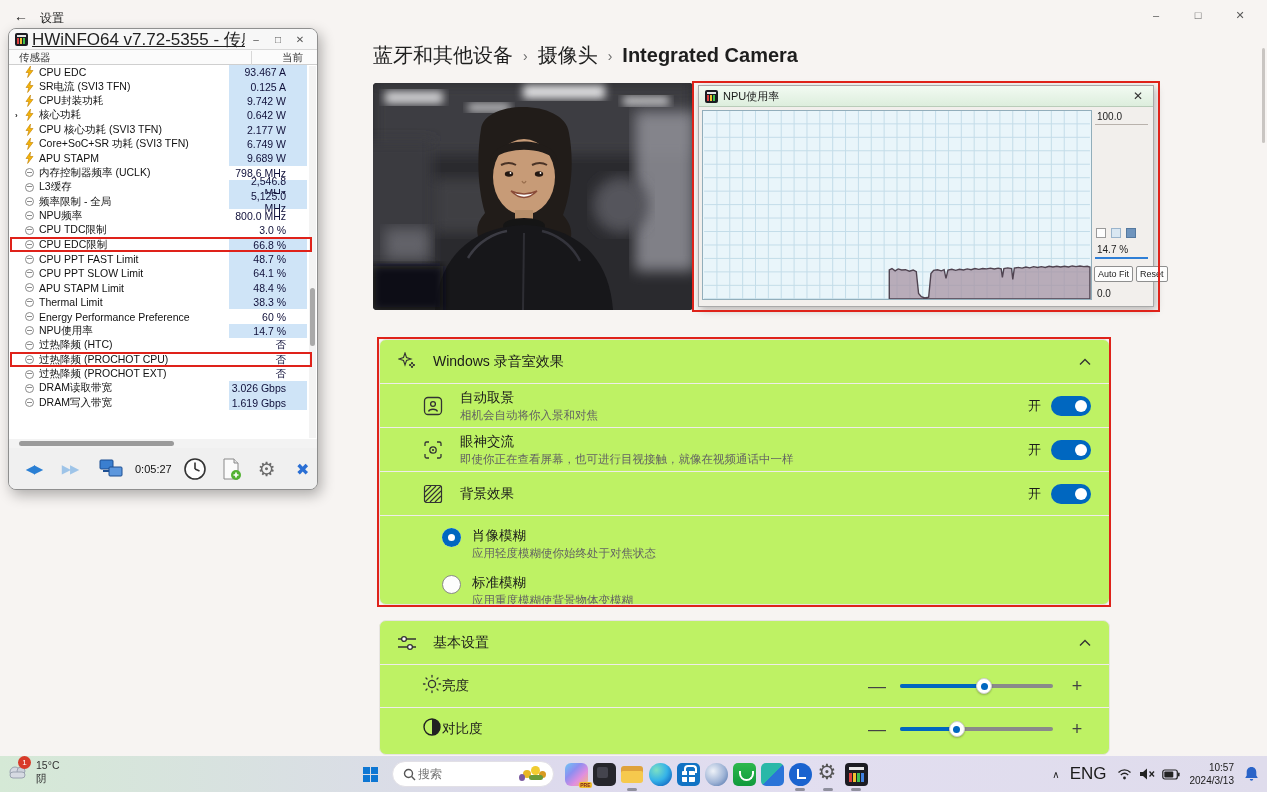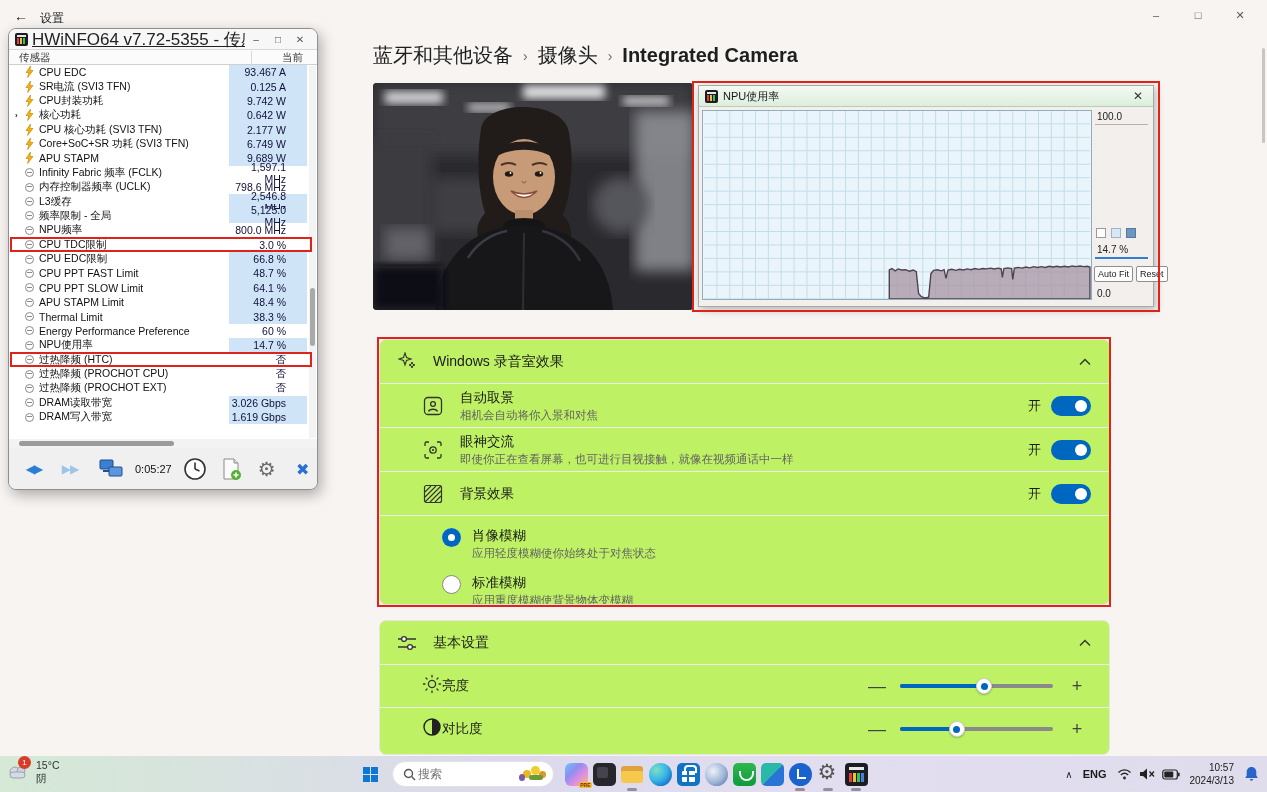--- a/index.html
+++ b/index.html
@@ -149,21 +149,21 @@
   .app-teal { border-radius:5px; background:linear-gradient(135deg,#2ab8a8 50%,#2a74d8 50%); }
   .app-clock { border-radius:50%; background:#1a63cf; }
   .app-clock::after { content:""; position:absolute; left:8px; top:6px; width:7px; height:8px; border-left:2px solid #fff; border-bottom:2px solid #fff; }
   .app-gear-t::after { content:"⚙"; font-size:21px; color:#555; position:absolute; left:1px; top:-3px; }
   .app-hwinfo { border-radius:4px; background:#1c1c22; }
   .app-hwinfo::before { content:""; position:absolute; left:4px; top:4px; width:15px; height:3px; background:#e8e8e8; }
   .app-hwinfo::after { content:""; position:absolute; left:4px; bottom:4px; width:15px; height:9px;
      background:linear-gradient(90deg,#e04040 0 3px,transparent 3px 4px,#f0c030 4px 7px,transparent 7px 8px,#40c050 8px 11px,transparent 11px 12px,#4080e0 12px 15px); }
   .tray { position:absolute; right:8px; top:0; height:36px; display:flex; align-items:center; gap:10px; }
   .tray .chevup { font-size:10px; color:#222; cursor:pointer; }
-  .tray .lang { font-size:11px; color:#1a1a1a; cursor:pointer;font-weight:bold; }
+  .tray .lang { font-size:17px; color:#1a1a1a; cursor:pointer; }
   .tray-icons { display:flex; gap:7px; align-items:center; cursor:pointer; }
   .clock-block { text-align:right; font-size:10px; color:#1a1a1a; line-height:1.3; cursor:pointer; }
 </style>
 </head>
 <body>
 
 <div id="screen">
 
   <div class="settings-titlebar">
     <span class="back-arrow">←</span>
@@ -385,28 +385,20 @@
             </svg>
           </span>
           <span class="label">APU STAPM</span>
           <span class="val hl">9.689 W</span>
         </div>
         <div class="hw-row">
           <span class="noexp"></span>
           <span class="ricon">
             <span class="gauge-dot"></span>
           </span>
-          <span class="label">Infinity Fabric 频率 (FCLK)</span>
-          <span class="val">1,597.1 MHz</span>
-        </div>
-        <div class="hw-row">
-          <span class="noexp"></span>
-          <span class="ricon">
-            <span class="gauge-dot"></span>
-          </span>
           <span class="label">内存控制器频率 (UCLK)</span>
           <span class="val">798.6 MHz</span>
         </div>
         <div class="hw-row">
           <span class="noexp"></span>
           <span class="ricon">
             <span class="gauge-dot"></span>
           </span>
           <span class="label">L3缓存</span>
           <span class="val hl">2,546.8 MHz</span>

